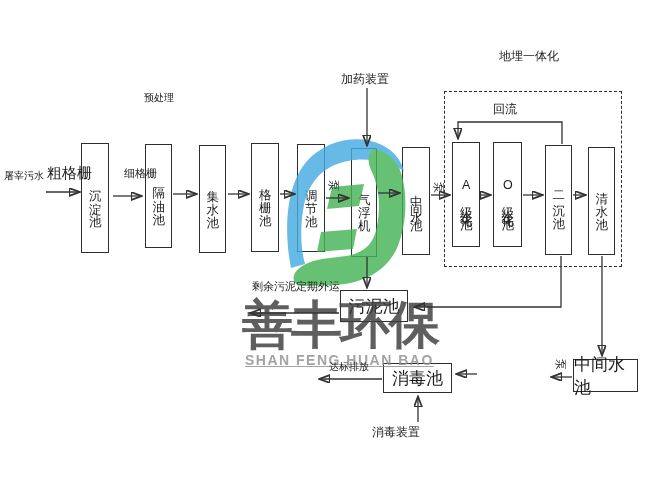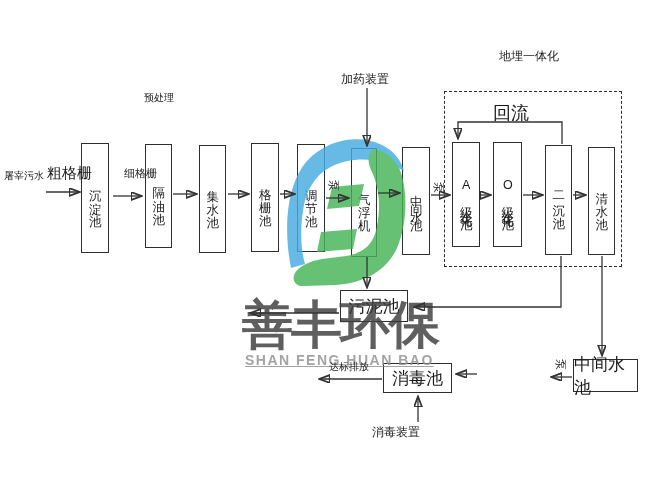--- a/index.html
+++ b/index.html
@@ -151,20 +151,21 @@
     <path d="M418,422 V397" marker-end="url(#arr)"></path>
     <path d="M339,313 H251" marker-end="url(#arr)"></path>
   </svg>
 
   <div class="lbl" style="left:4px;top:169px">屠宰污水</div>
   <div class="lbl" style="left:47px;top:164px;font-size:15px">粗格栅</div>
   <div class="lbl" style="left:124px;top:166px;font-size:11px">细格栅</div>
   <div class="lbl" style="left:144px;top:91px">预处理</div>
   <div class="lbl" style="left:341px;top:71px;font-size:12px">加药装置</div>
   <div class="lbl" style="left:499px;top:48px;font-size:12px">地埋一体化</div>
-  <div class="lbl" style="left:493px;top:101px;font-size:18px">回流</div>
+  <div class="lbl" style="left:493px;top:101px;font-size:12px">回流</div>
   <div class="lbl pump" style="left:328px;top:178px">泵</div>
   <div class="lbl pump" style="left:433px;top:180px">泵</div>
   <div class="lbl pump" style="left:555px;top:357px">泵</div>
+  <div class="lbl" style="left:252px;top:279px;font-size:11px">剩余污泥定期外运</div>
   <div class="lbl" style="left:329px;top:360px">达标排放</div>
   <div class="lbl" style="left:372px;top:424px;font-size:12px">消毒装置</div>
 
 </div>
 
 </body></html>

